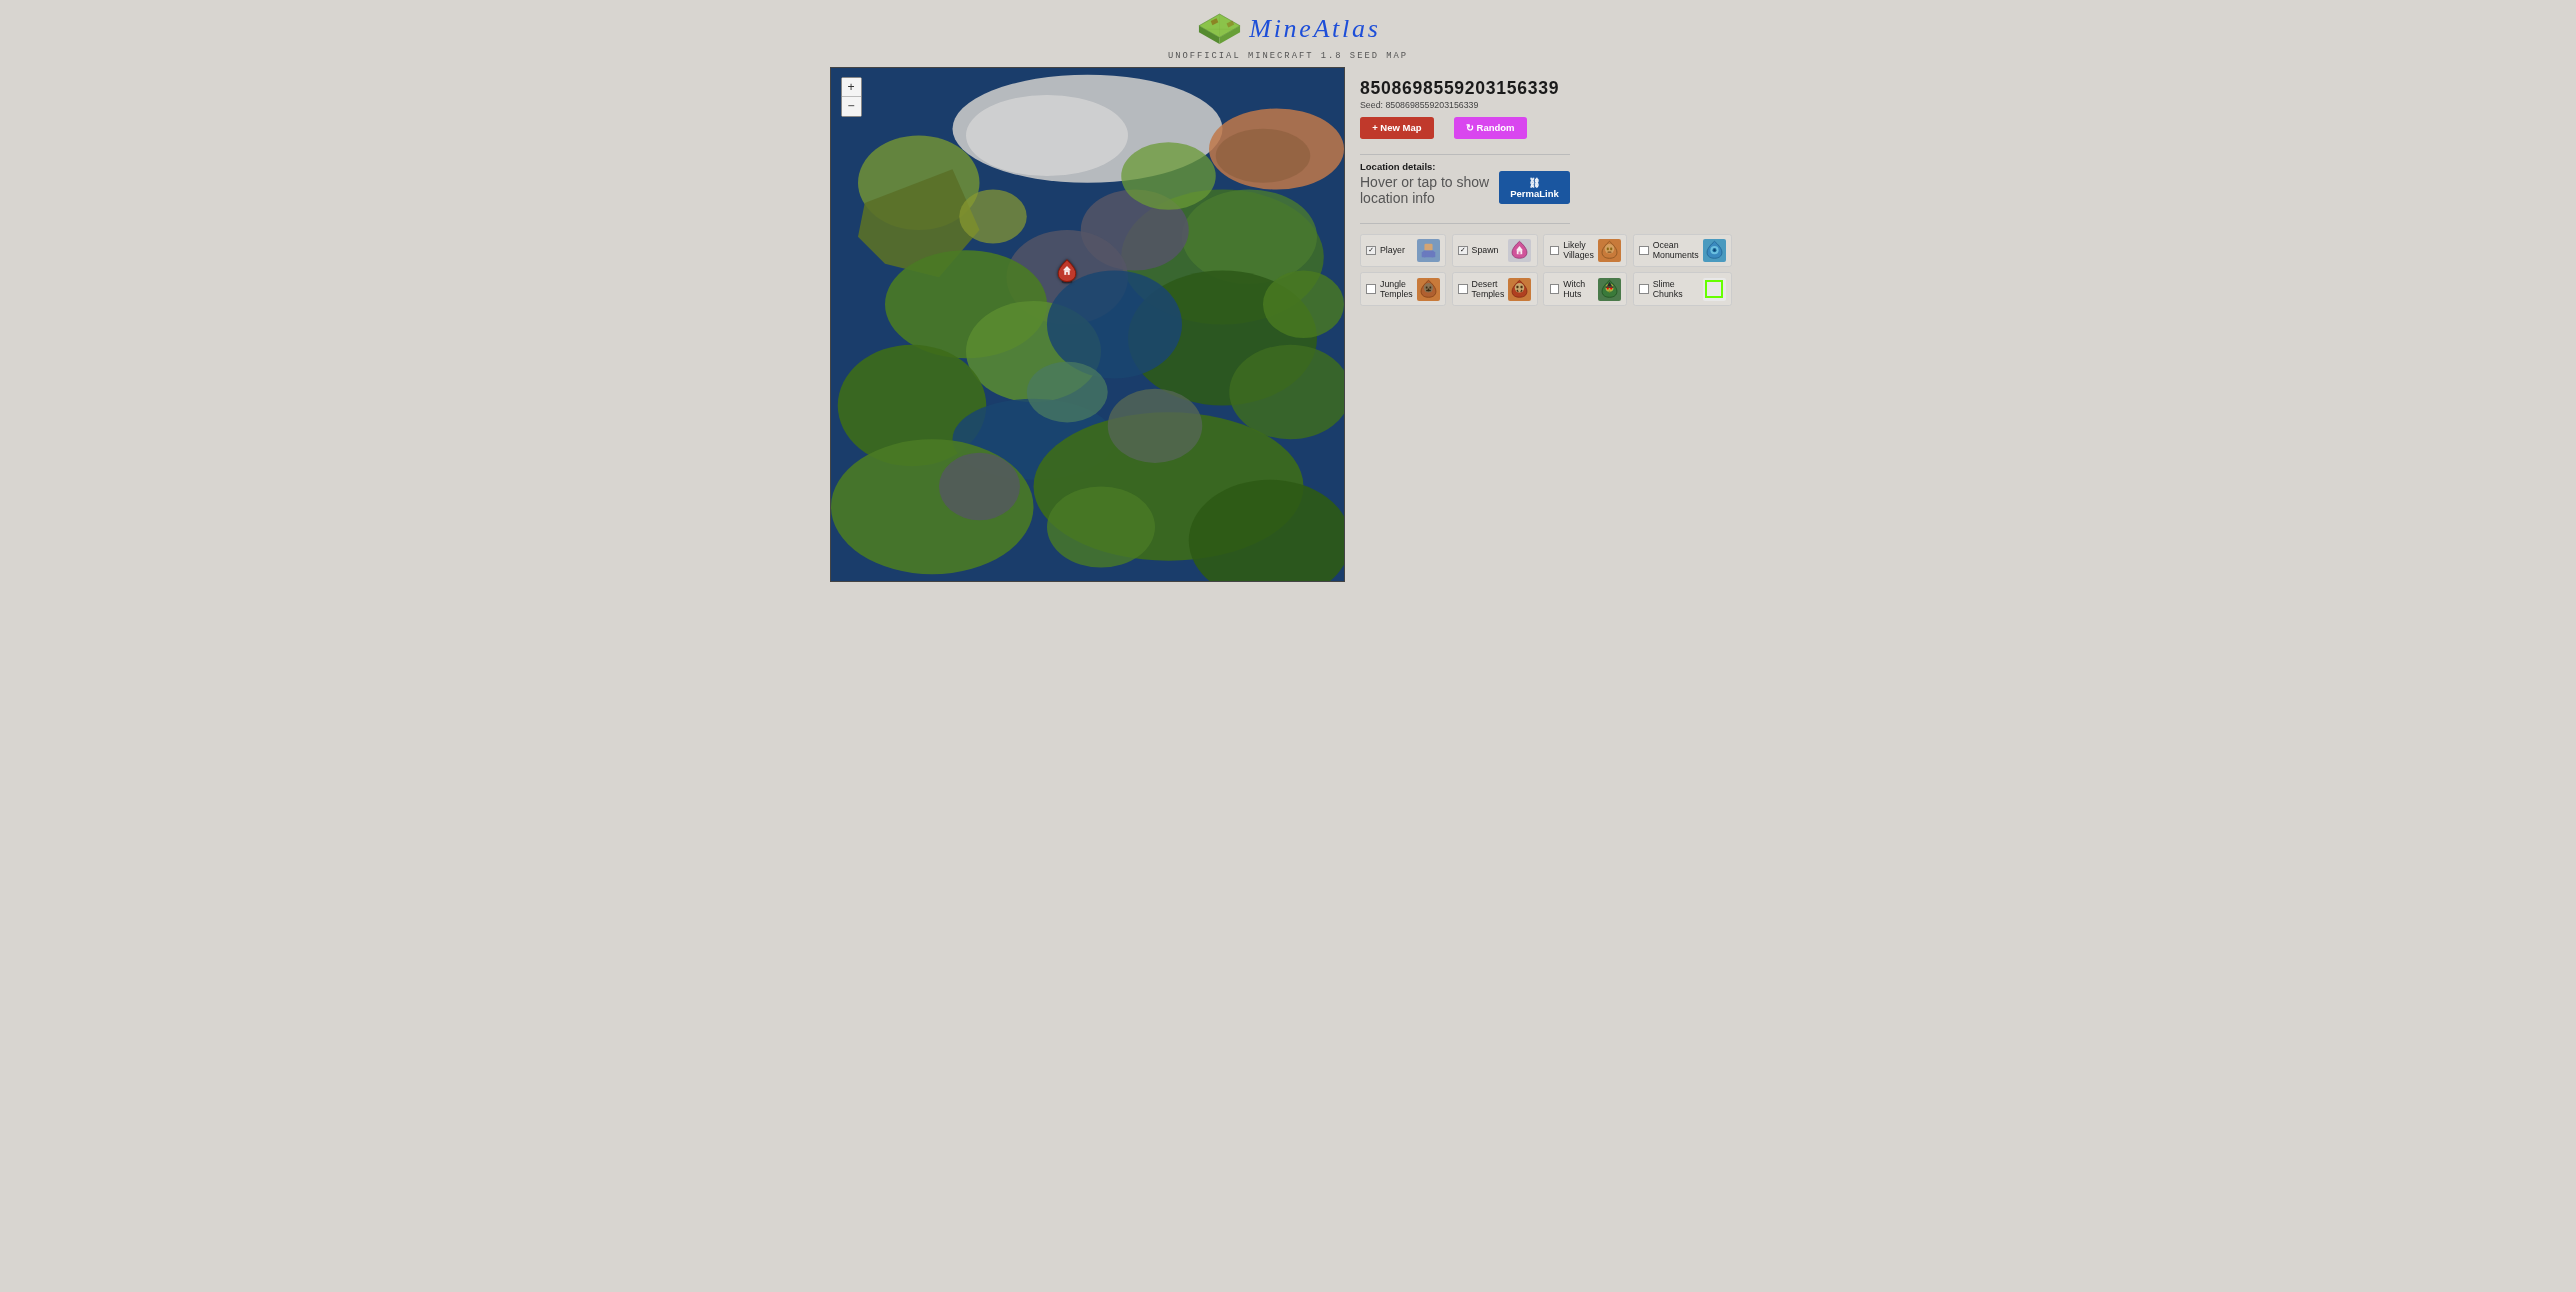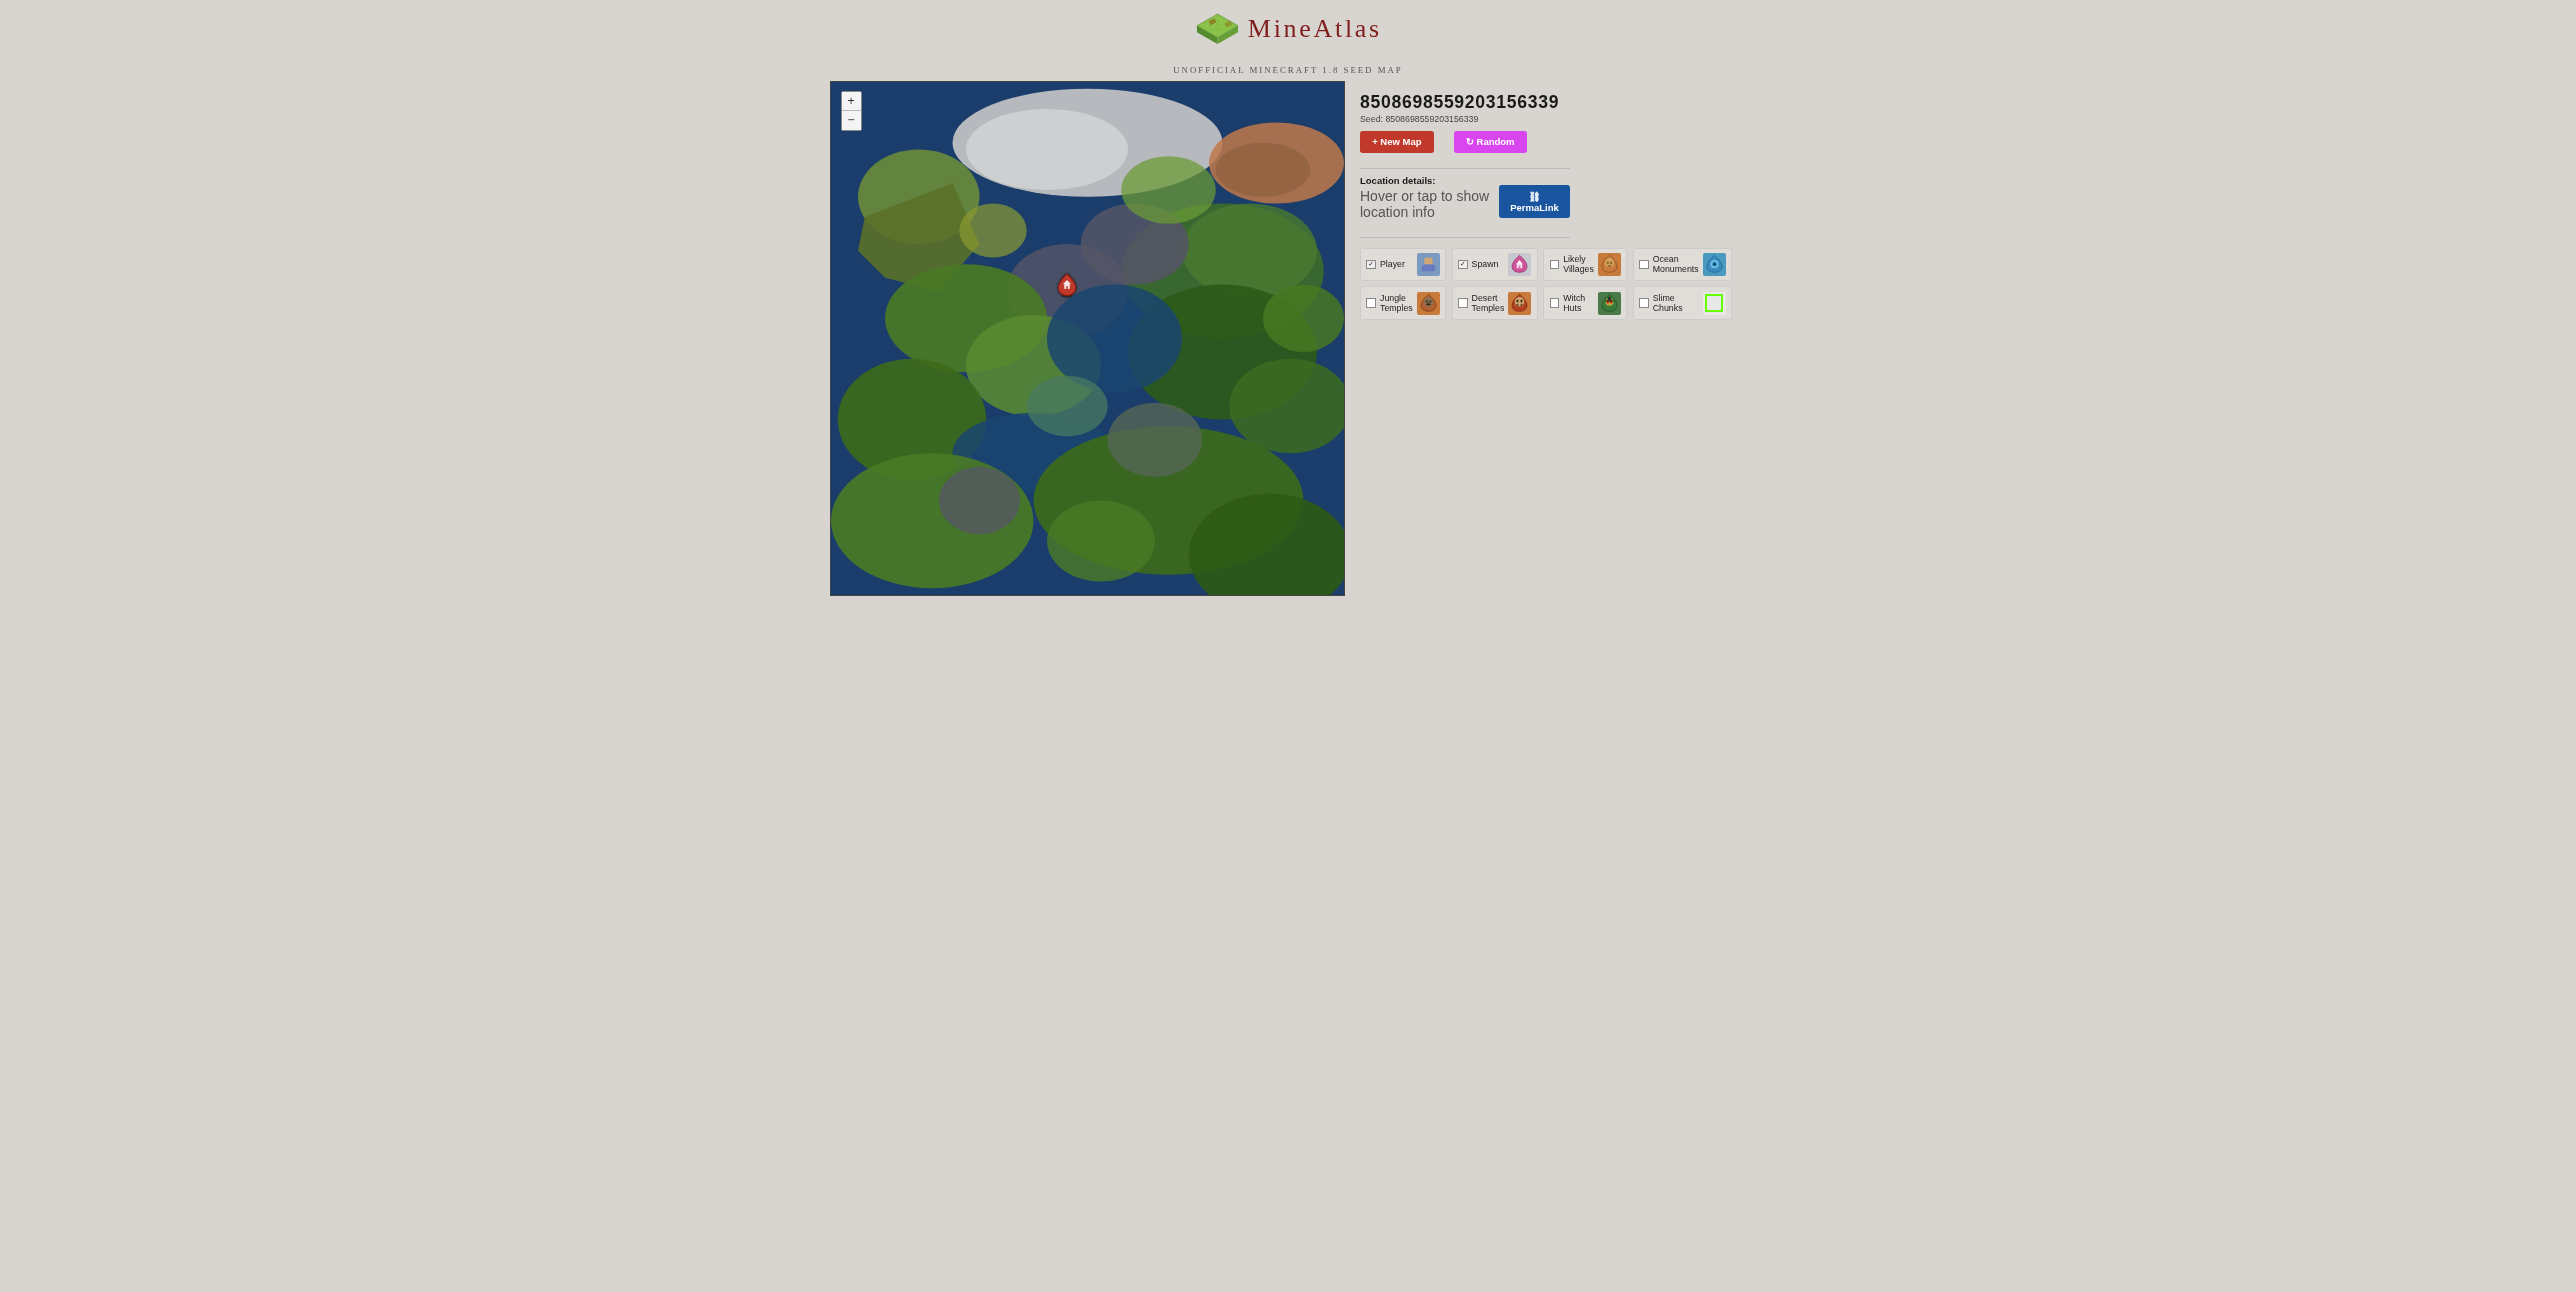--- a/index.html
+++ b/index.html
@@ -28,30 +28,31 @@
 
     .logo-diamond {
       width: 47px;
       height: 34px;
     }
 
     .logo-title {
       font-family: Georgia, 'Times New Roman', serif;
       font-size: 26px;
       letter-spacing: 2.7px;
-      color: #7f1d1d;
+      color: #1d4ed8;
       font-weight: normal;
+      font-style: italic;
     }
 
     .logo-subtitle {
-      font-family: Liberation Serif, serif;
+      font-family: Liberation Mono, monospace;
       font-size: 8.8px;
       letter-spacing: 2px;
       color: #555;
-      margin-top: 19px;
+      margin-top: 5px;
       text-transform: uppercase;
     }
 
     .main-container {
       display: flex;
       flex-direction: row;
       align-items: flex-start;
       gap: 0;
       width: 916px;
       max-width: 99vw;

